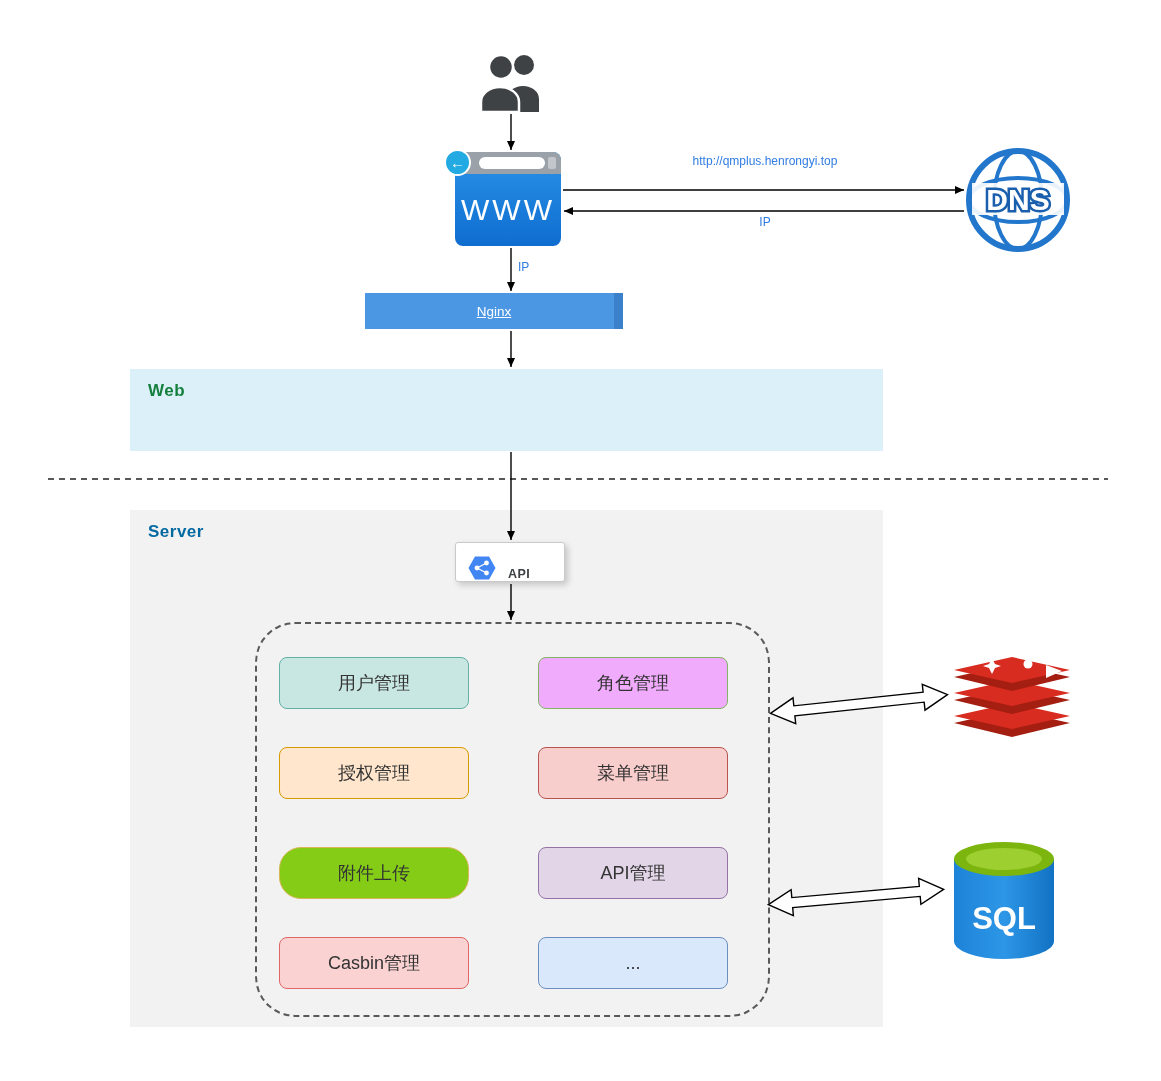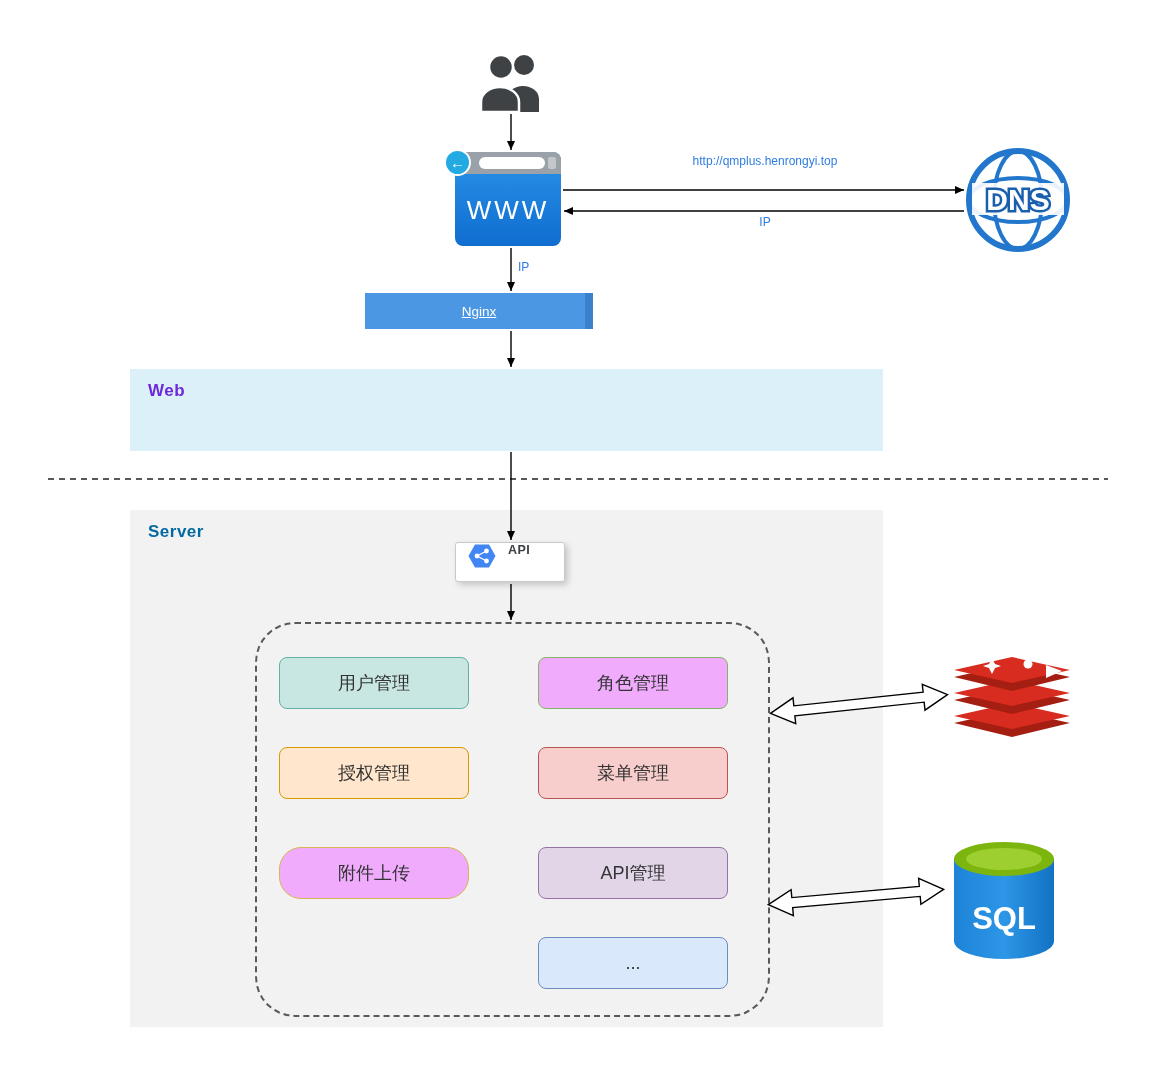--- a/index.html
+++ b/index.html
@@ -3,21 +3,21 @@
 <meta charset="utf-8">
 <style>
   * { box-sizing: border-box; margin: 0; padding: 0; }
   body { font-family: "Liberation Sans", "DejaVu Sans", sans-serif; background: #fff; }
   .canvas { position: relative; width: 1161px; height: 1081px; background: #fff; overflow: hidden; }
 
   .zone { position: absolute; }
   .zone-web { left: 130px; top: 369px; width: 753px; height: 82px; background: #dcf0fa; }
   .zone-server { left: 130px; top: 510px; width: 753px; height: 517px; background: #f2f2f2; }
   .zone-label { position: absolute; left: 18px; top: 12px; font-weight: bold; font-size: 17px; letter-spacing: .5px; }
-  .zone-web .zone-label { color: #6d28d9; }
+  .zone-web .zone-label { color: #15803d; }
   .zone-server .zone-label { color: #0369a1; }
 
   .overlay { position: absolute; left: 0; top: 0; pointer-events: none; }
   .edge { stroke: #000; stroke-width: 1.4; marker-end: url(#arrow); }
   .sep { stroke: #222; stroke-width: 1.3; stroke-dasharray: 6 5; }
   .blockarrow { fill: #fff; stroke: #000; stroke-width: 1.4; }
 
   .edge-label { position: absolute; font-size: 12px; }
 
   
@@ -27,31 +27,31 @@
   .browser { position: absolute; left: 455px; top: 152px; width: 106px; height: 94px;
              border-radius: 8px; background: linear-gradient(180deg, #2a93e8 0%, #0f6dd0 100%);
              display: flex; align-items: center; justify-content: center; padding-top: 22px; }
   .browser-bar { position: absolute; top: 0; left: 0; right: 0; height: 22px; background: #9ba1a8;
                  border-radius: 8px 8px 0 0; }
   .url-field { position: absolute; top: 5px; left: 24px; right: 16px; height: 12px; background: #fff; border-radius: 6px; }
   .bar-dot { position: absolute; top: 5px; right: 5px; width: 8px; height: 12px; background: #c3c7cb; border-radius: 2px; }
   .back-circle { position: absolute; top: -3px; left: -11px; width: 27px; height: 27px; border-radius: 50%;
                  background: #23aae2; border: 2px solid #fff; color: #fff; text-align: center;
                  line-height: 23px; font-size: 15px; font-weight: bold; }
-  .www-label { color: #fff; font-size: 26px; letter-spacing: 3px; font-weight: 400; }
+  .www-label { color: #fff; font-size: 30px; letter-spacing: 3px; font-weight: 400; }
 
   
-  .nginx { position: absolute; left: 365px; top: 293px; width: 228px; height: 36px;
+  .nginx { position: absolute; left: 365px; top: 293px; width: 258px; height: 36px;
            background: linear-gradient(90deg, #4c97e4 0%, #4c97e4 96.5%, #3b80ca 96.5%);
            display: flex; align-items: center; justify-content: center; color: #fff; font-size: 13.5px; text-decoration: underline; }
 
   
   .api-badge { position: absolute; left: 455px; top: 542px; width: 110px; height: 40px; background: #fff;
                border: 1px solid #c9c9c9; border-radius: 3px; box-shadow: 3px 3px 6px rgba(0,0,0,.18);
-               display: flex; align-items: flex-start; padding-left: 12px; gap: 12px; }
+               display: flex; align-items: flex-end; padding-left: 12px; gap: 12px; }
   .api-label { font-weight: bold; font-size: 12.5px; color: #3c4043; letter-spacing: .5px; }
 
   
   .dashed-box { position: absolute; left: 255px; top: 622px; width: 515px; height: 395px;
                 border: 2px dashed #595959; border-radius: 40px; }
   .module { position: absolute; width: 190px; height: 52px; border: 1px solid; border-radius: 8px;
             display: flex; align-items: center; justify-content: center; font-size: 18px; color: #333; }
 
   .icon-node { position: absolute; }
 </style>
@@ -73,25 +73,28 @@
       </div>
     <div class="module" style="left: 281px; top: 33px; background-color: #f0abfc; border-color: rgb(130, 179, 102);">
         <span>角色管理</span>
       </div>
     <div class="module" style="left: 281px; top: 123px; background-color: rgb(248, 206, 204); border-color: rgb(184, 84, 80);">
         <span>菜单管理</span>
       </div>
     <div class="module" style="left: 22px; top: 123px; background-color: rgb(255, 230, 204); border-color: rgb(215, 155, 0);">
         <span>授权管理</span>
       </div>
-    <div class="module" style="left: 22px; top: 223px; background-color: #f0abfc; border-color: rgb(214, 182, 86); border-radius: 22px;">
+    <div class="module" style="left: 22px; top: 223px; background-color: #84cc16; border-color: rgb(214, 182, 86); border-radius: 22px;">
         <span>附件上传</span>
       </div>
     <div class="module" style="left: 281px; top: 223px; background-color: rgb(225, 213, 231); border-color: rgb(150, 115, 166); text-align: right;">
         <span>API管理</span>
+      </div>
+    <div class="module" style="left: 22px; top: 313px; background-color: rgb(250, 210, 210); border-color: rgb(224, 102, 102);">
+        <span>Casbin管理</span>
       </div>
     <div class="module" style="left: 281px; top: 313px; background-color: rgb(218, 232, 252); border-color: rgb(108, 142, 191);">
         <span>...</span>
       </div>
   </div>
 
   <svg class="overlay" width="1161" height="1081">
     <defs>
       <marker id="arrow" markerWidth="10" markerHeight="8" refX="9" refY="4" orient="auto" markerUnits="userSpaceOnUse">
         <path d="M0,0 L9,4 L0,8 Z" fill="#000"></path>

